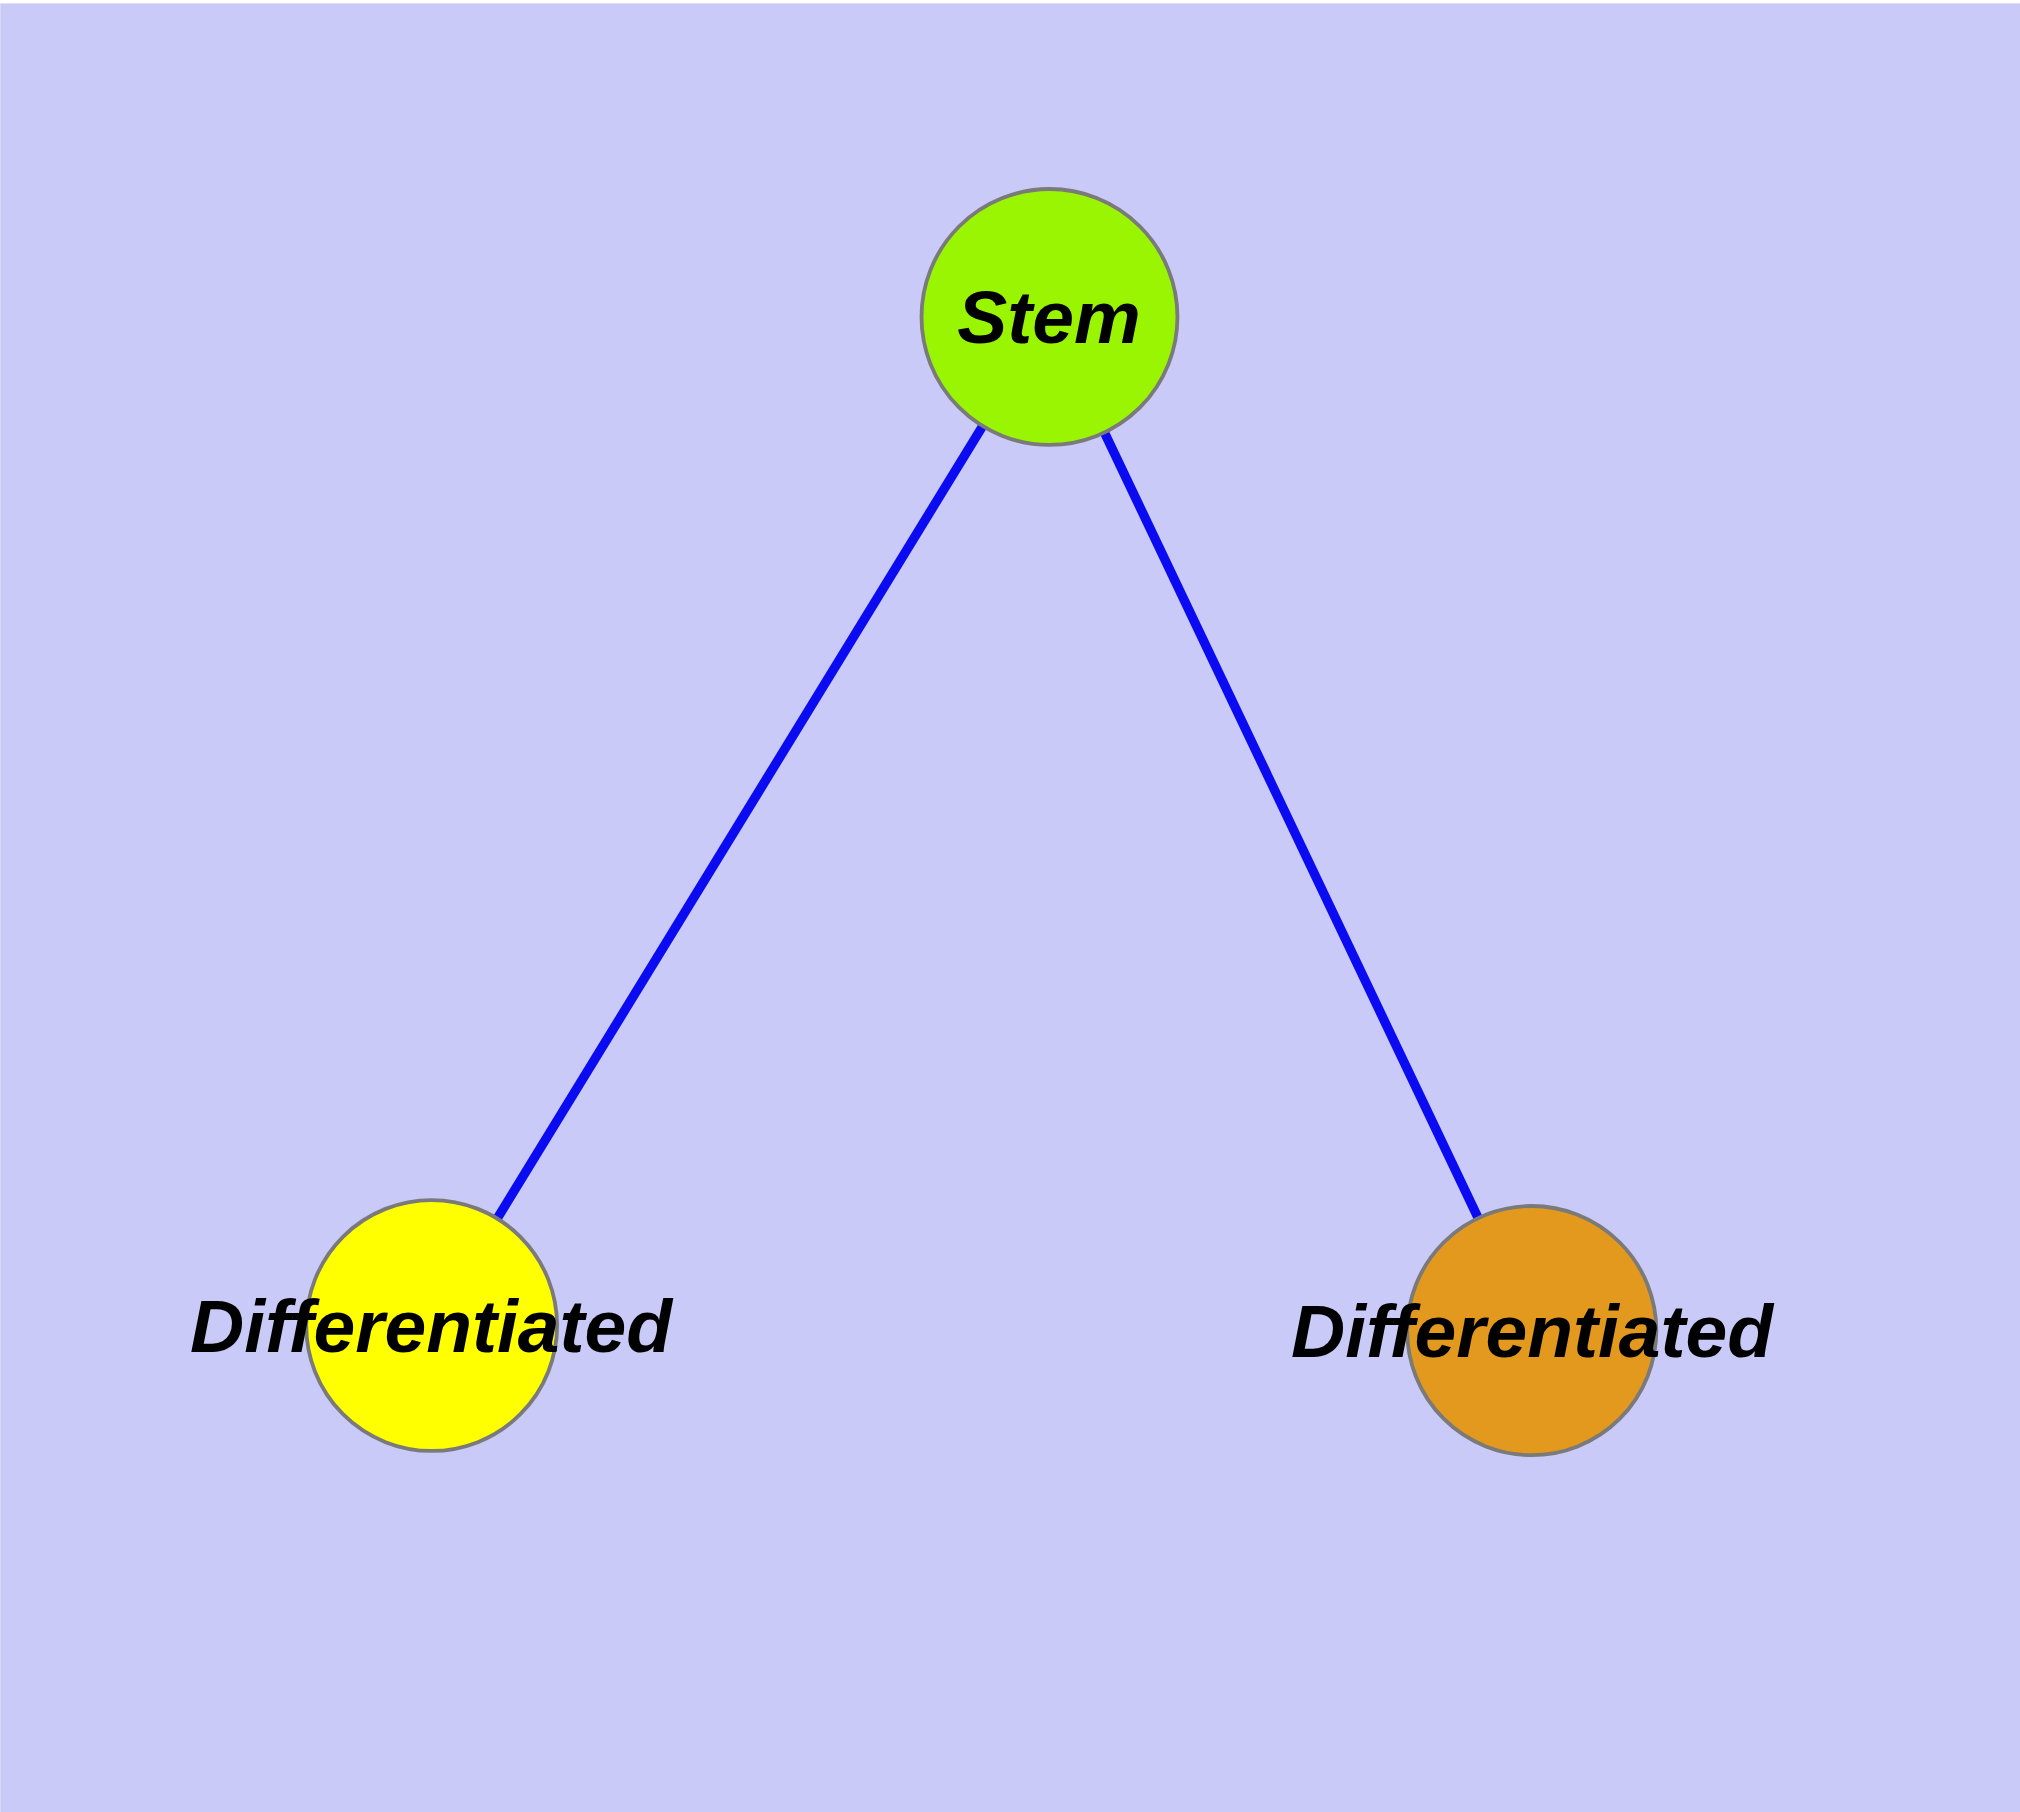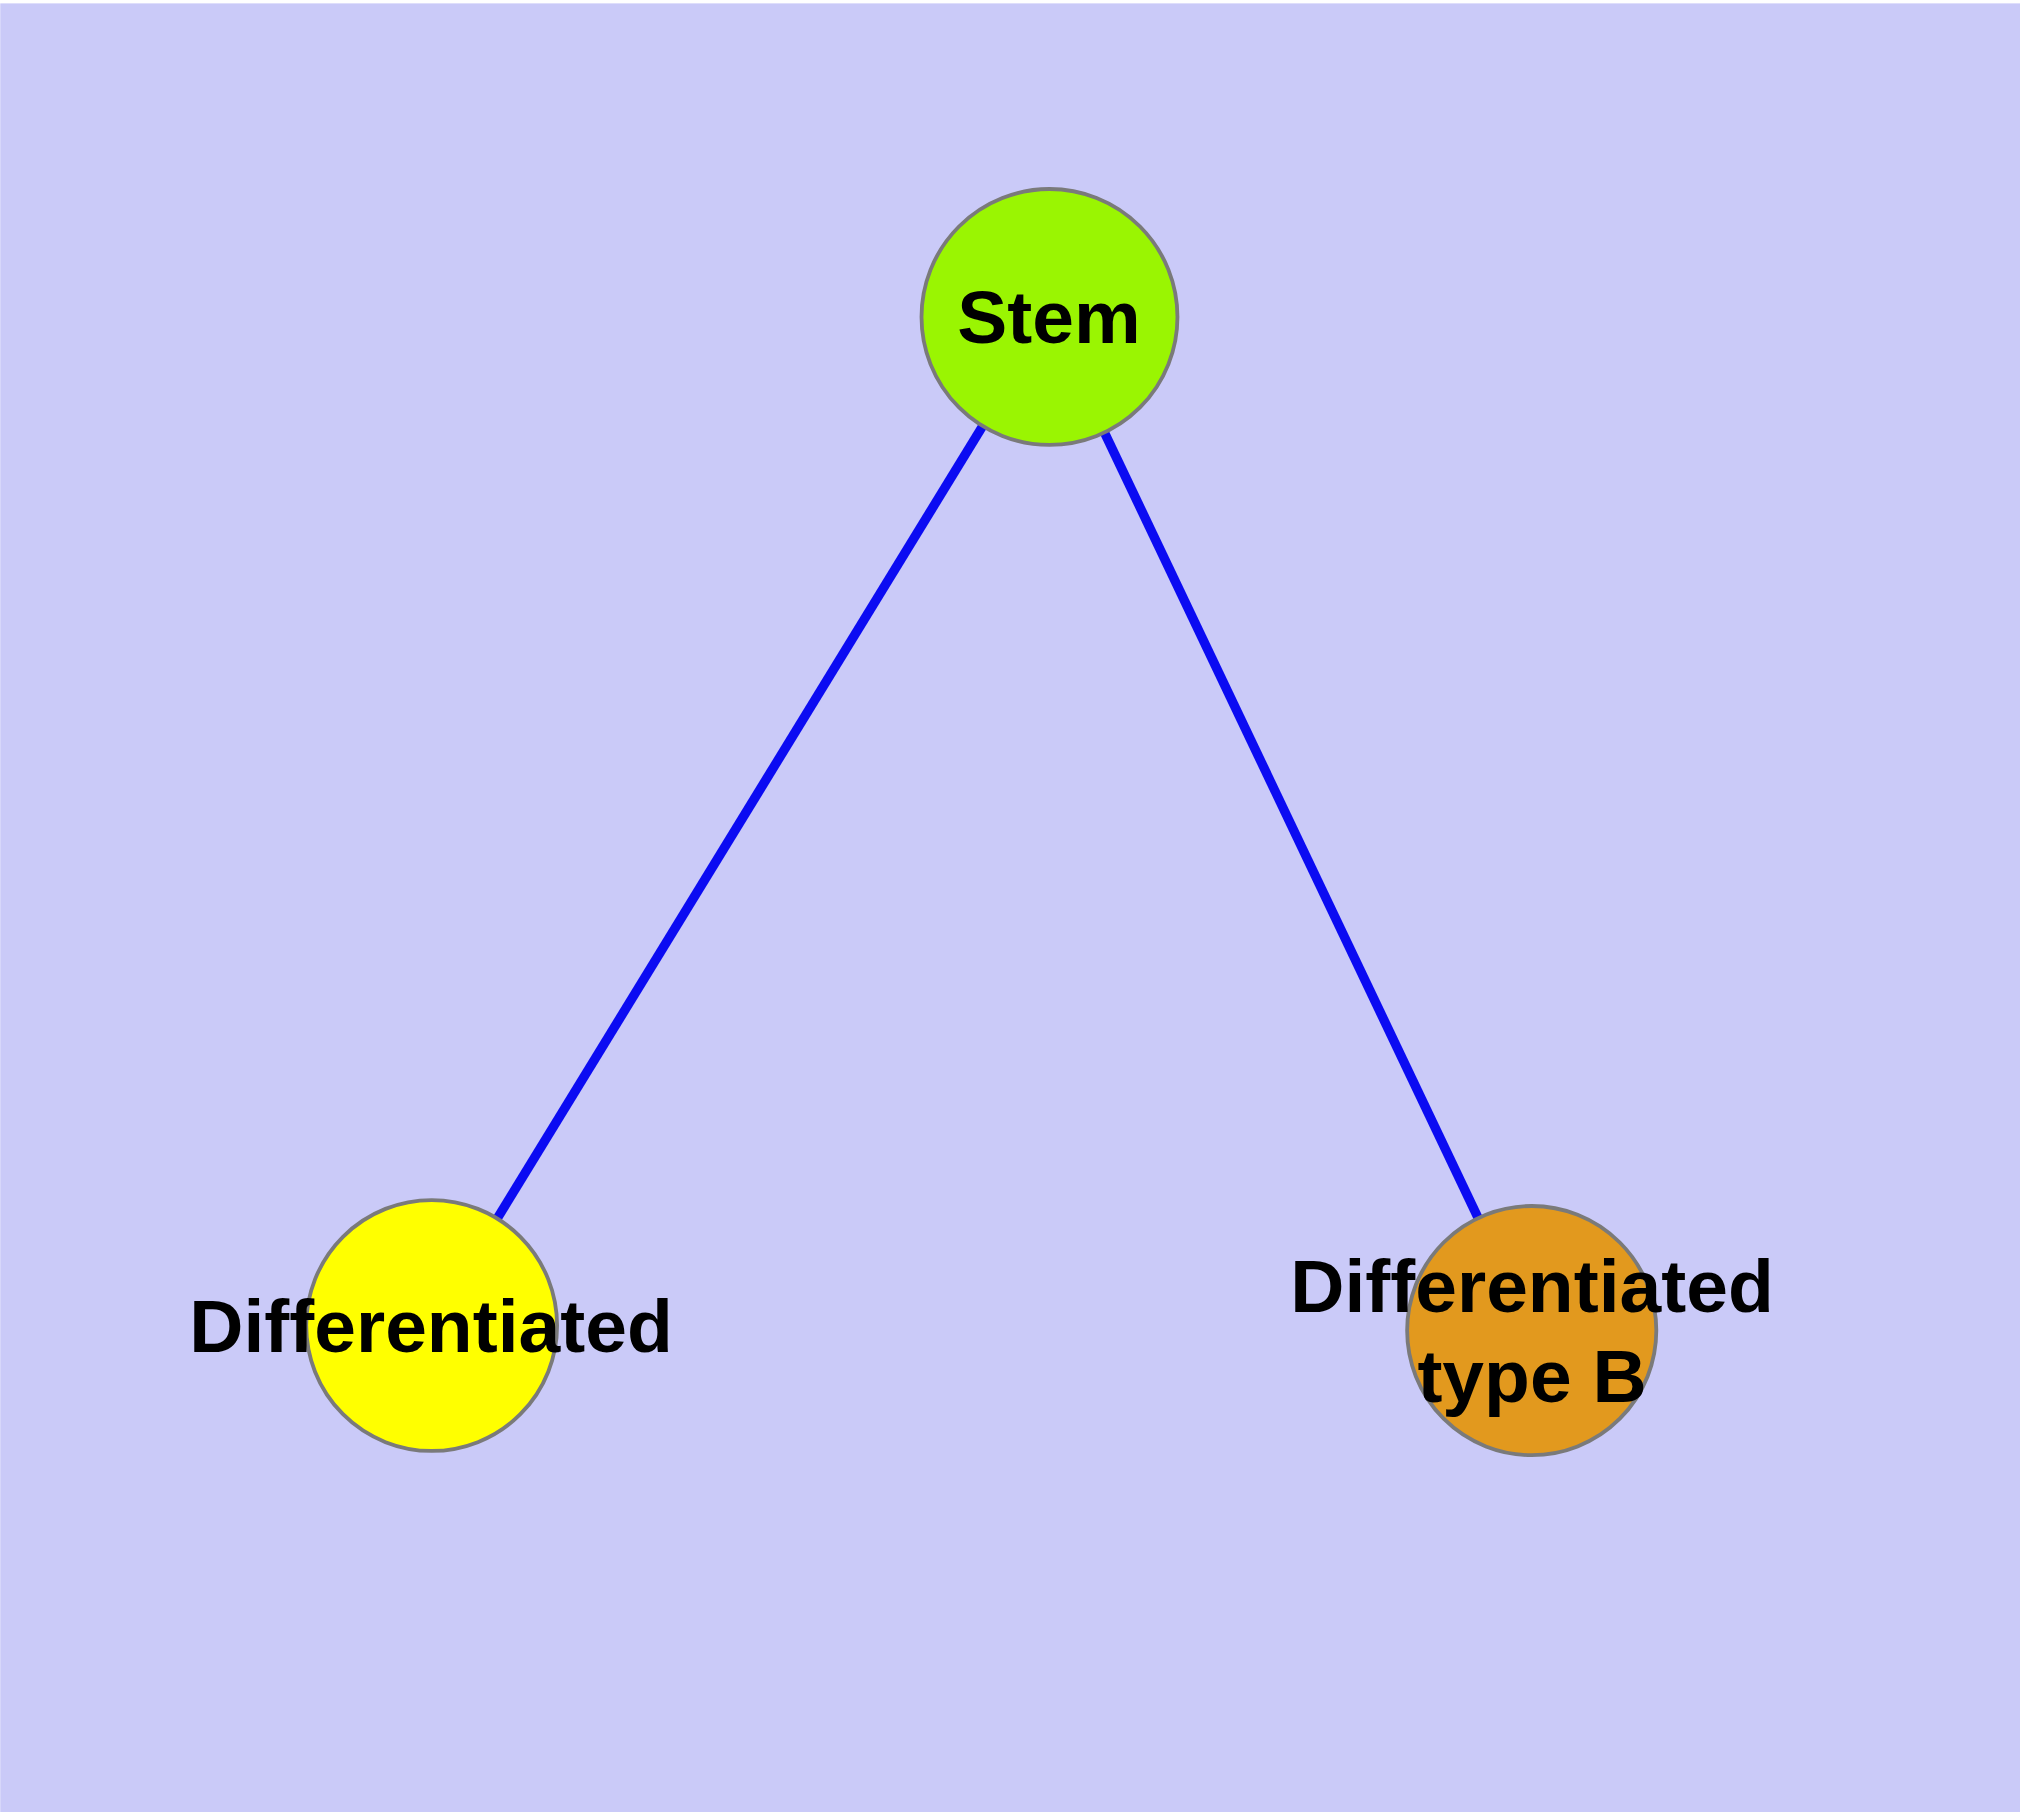--- a/index.html
+++ b/index.html
@@ -30,20 +30,21 @@
   .node-label {
     position: absolute;
     transform: translate(-50%, -50%);
     text-align: center;
     color: #000000;
     font-size: 75px;
     font-weight: bold;
     line-height: 1.2;
     white-space: nowrap;
     pointer-events: none;
+    font-style: italic;
   }
 </style>
 </head>
 <body>
 
 <div class="stage">
 
   <svg class="graph-svg" width="2021" height="1812" viewBox="0 0 2384 2138">
 
     <rect x="0" y="0" width="2384" height="4" fill="#ffffff"></rect>
@@ -61,17 +62,16 @@
   <div class="node-label" style="left: 1049px; top: 317px;">
     <span>Stem</span>
   </div>
 
   <div class="node-label" style="left: 431px; top: 1326px;">
     <div>Differentiated</div>
   </div>
 
   <div class="node-label" style="left: 1532px; top: 1331px;">
     <div>Differentiated</div>
-    <div>type B</div>
   </div>
 
 </div>
 
 
 </body></html>

